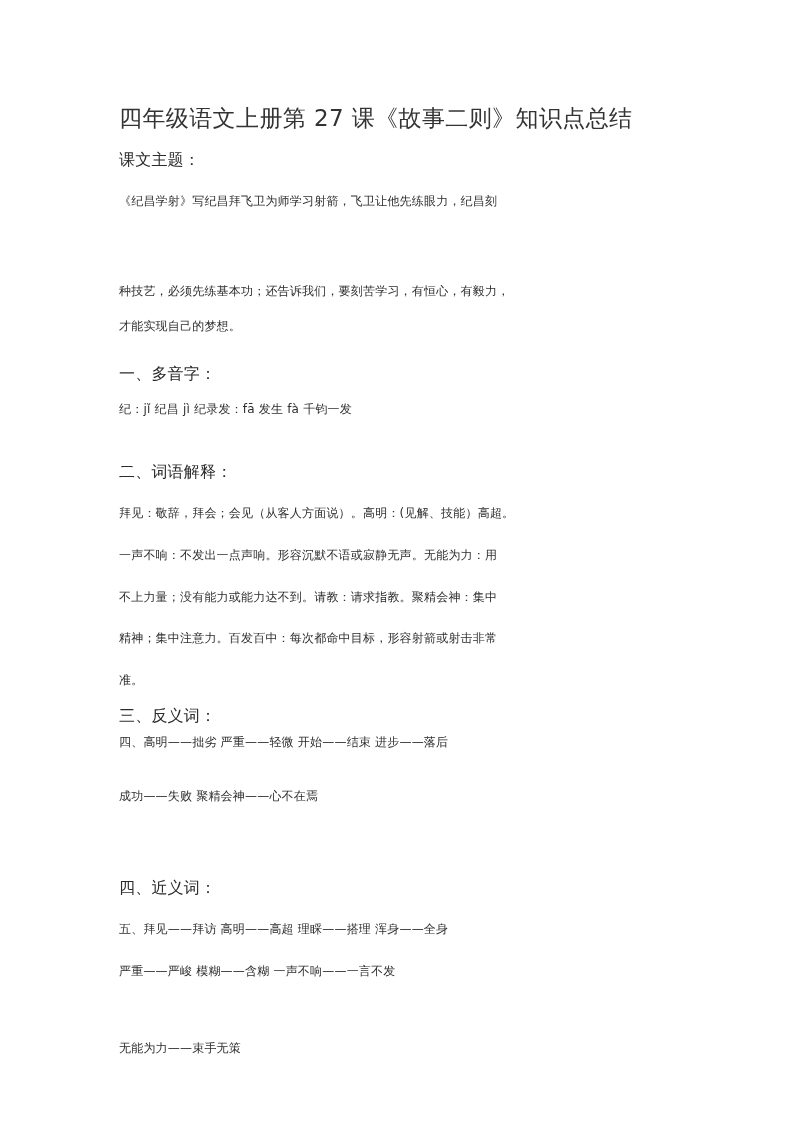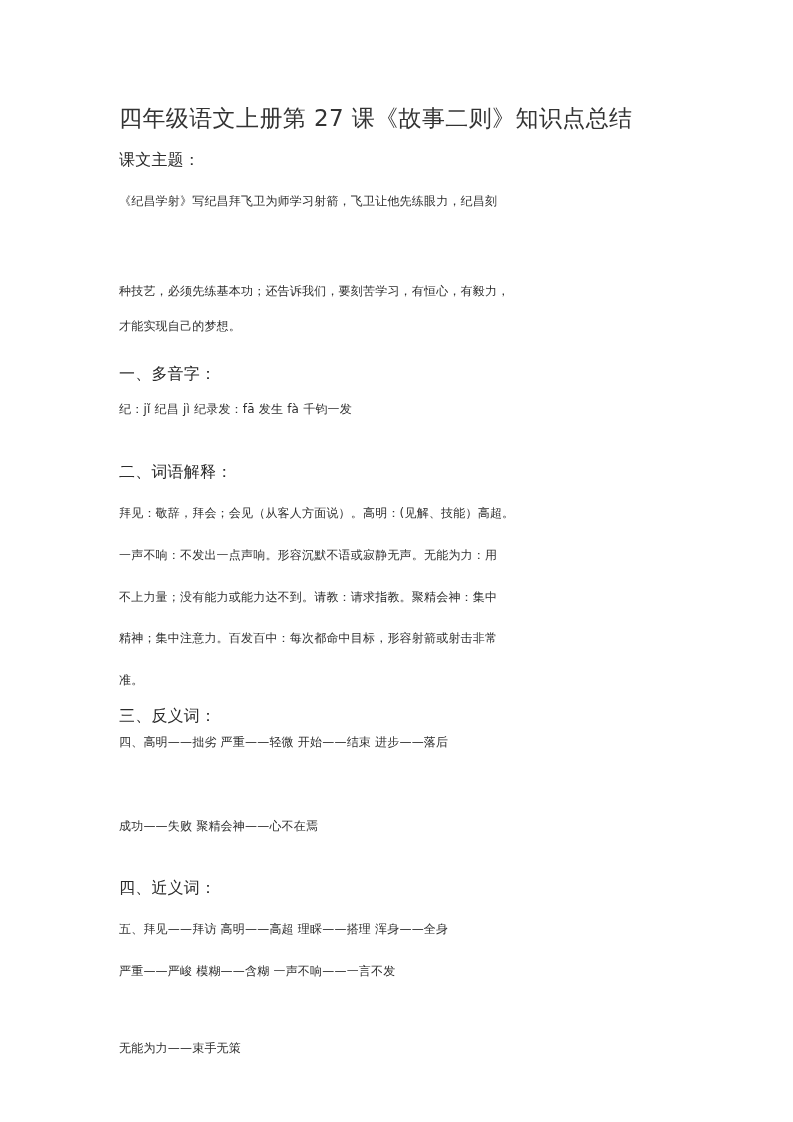--- a/index.html
+++ b/index.html
@@ -29,19 +29,19 @@
 
   <div class="line heading" style="top:462px;">二、词语解释：</div>
   <div class="line" style="top:503px;">拜见：敬辞，拜会；会见（从客人方面说）。高明：(见解、技能）高超。</div>
   <div class="line" style="top:545px;">一声不响：不发出一点声响。形容沉默不语或寂静无声。无能为力：用</div>
   <div class="line" style="top:587px;">不上力量；没有能力或能力达不到。请教：请求指教。聚精会神：集中</div>
   <div class="line" style="top:628px;">精神；集中注意力。百发百中：每次都命中目标，形容射箭或射击非常</div>
   <div class="line" style="top:670px;">准。</div>
 
   <div class="line heading" style="top:706px;">三、反义词：</div>
   <div class="line" style="top:732px;">四、高明——拙劣   严重——轻微      开始——结束   进步——落后</div>
-  <div class="line" style="top:816px;">成功——失败   聚精会神——心不在焉</div>
+  <div class="line" style="top:786px;">成功——失败   聚精会神——心不在焉</div>
 
   <div class="line heading" style="top:878px;">四、近义词：</div>
   <div class="line" style="top:961px;">严重——严峻   模糊——含糊    一声不响——一言不发</div>
   <div class="line" style="top:919px;">五、拜见——拜访   高明——高超      理睬——搭理   浑身——全身</div>
   <div class="line" style="top:1002px;margin-top:36px;">无能为力——束手无策</div>
 </div>
 
 </body></html>

